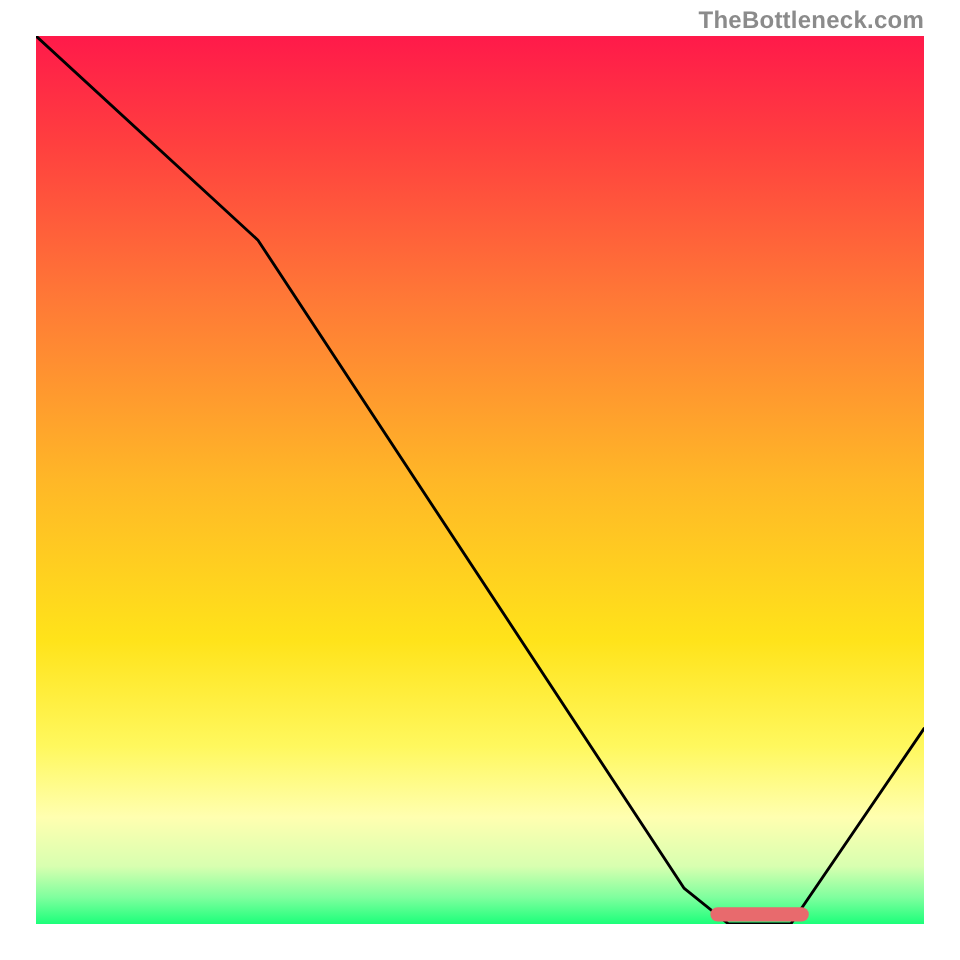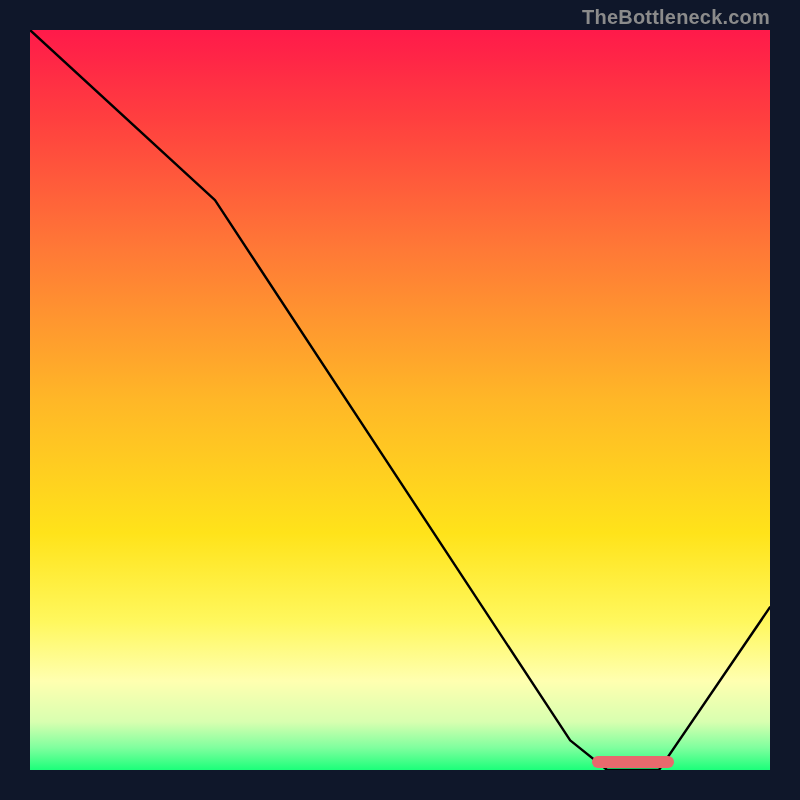--- a/index.html
+++ b/index.html
@@ -7,21 +7,21 @@
     padding: 0;
     width: 800px;
     height: 800px;
     background: #000;
     overflow: hidden;
   }
   .container {
     position: relative;
     width: 800px;
     height: 800px;
-    background: #0f172a;
+    background: #ffffff;
   }
   .plot-area {
     position: absolute;
     left: 30px;
     top: 30px;
     width: 740px;
     height: 740px;
     overflow: hidden;
   }
   .gradient-bg {

